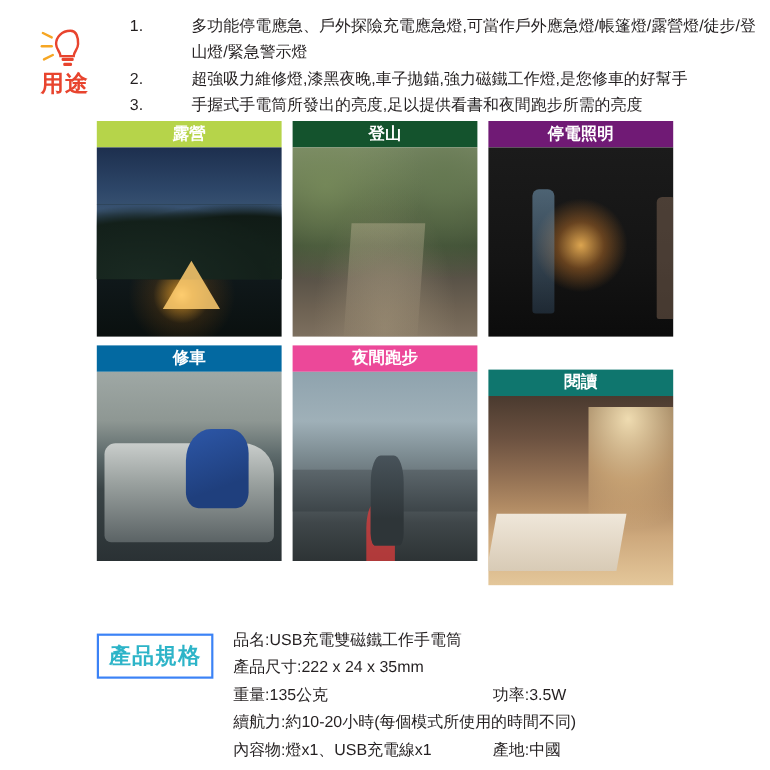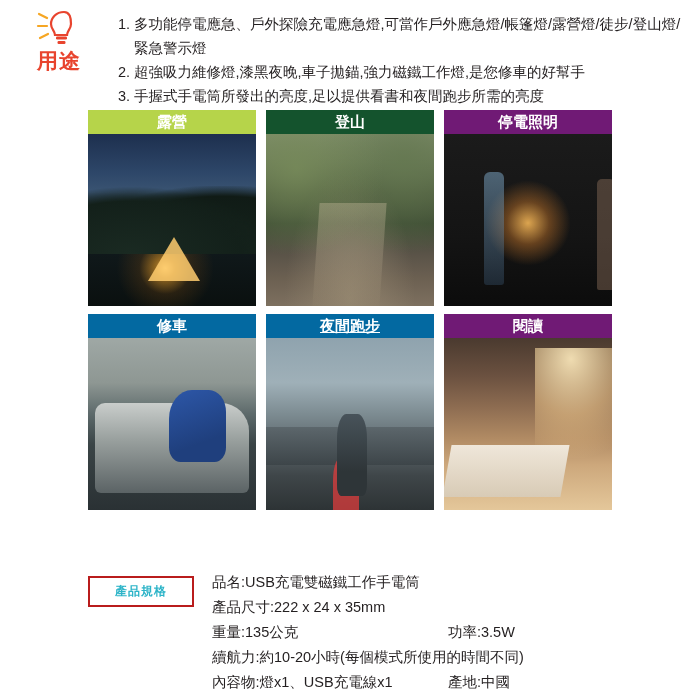--- a/index.html
+++ b/index.html
@@ -20,21 +20,21 @@
   .usage {
     position: absolute;
     left: 0; top: 0;
     width: 700px;
     height: 106px;
     display: flex;
     align-items: flex-start;
   }
   .usage-badge {
     width: 118px;
-    padding-top: 8px;
+    padding-top: 24px;
     display: flex;
     flex-direction: column;
     align-items: center;
     justify-content: flex-start;
   }
   .bulb-icon {
     width: 46px; height: 38px;
     position: relative;
     margin-bottom: 2px;
   }
@@ -53,21 +53,21 @@
     font-size: 14.5px;
     color: #231f20;
     line-height: 1.66;
   }
   .usage-list .u-item {
     display: flex;
     align-items: flex-start;
     white-space: nowrap;
   }
   .usage-list .u-num { width: 16px; flex: none; }
-  .usage-list .u-txt { white-space: normal; }
+  .usage-list .u-txt { white-space: normal; margin-left: 40px; }
 
   
   .grid {
     position: absolute;
     left: 88px;
     top: 110px;
     width: 524px;
     display: grid;
     grid-template-columns: 168px 168px 168px;
     grid-template-rows: 196px 196px;
@@ -205,23 +205,23 @@
     left: 88px;
     top: 570px;
     width: 560px;
     display: flex;
     align-items: flex-start;
   }
   .spec-badge {
     width: 106px;
     flex: none;
     margin-top: 6px;
-    border: 2px solid #b91c1c;
+    border: 2px solid #3b82f6;
     color: #2db4c8;
-    font-size: 12px;
+    font-size: 20px;
     font-weight: bold;
     text-align: center;
     padding: 5px 2px;
     letter-spacing: 1px;
   }
   .spec-body {
     flex: 1;
     padding-left: 18px;
     font-size: 14.5px;
     color: #231f20;
@@ -285,26 +285,26 @@
       <div class="cap" style="background-color: #701a75;">停電照明</div>
       <div class="photo p-dark"></div>
     </div>
 
     <div class="cell">
       <div class="cap" style="background-color: #0369a1;">修車</div>
       <div class="photo p-car"></div>
     </div>
 
     <div class="cell">
-      <div class="cap" style="background-color: #0369a1; text-decoration: underline;">夜間跑步</div>
+      <div class="cap" style="background-color: #ec4899;">夜間跑步</div>
       <div class="photo p-run"></div>
     </div>
 
     <div class="cell">
-      <div class="cap" style="background-color: #701a75;">閱讀</div>
+      <div class="cap" style="background-color: #0f766e; margin-top: 22px;">閱讀</div>
       <div class="photo p-read"></div>
     </div>
 
   </section>
 
   <section class="spec">
     <div class="spec-badge">產品規格</div>
     <div class="spec-body">
       <div class="spec-row">
         <span class="c1">品名:USB充電雙磁鐵工作手電筒</span>

